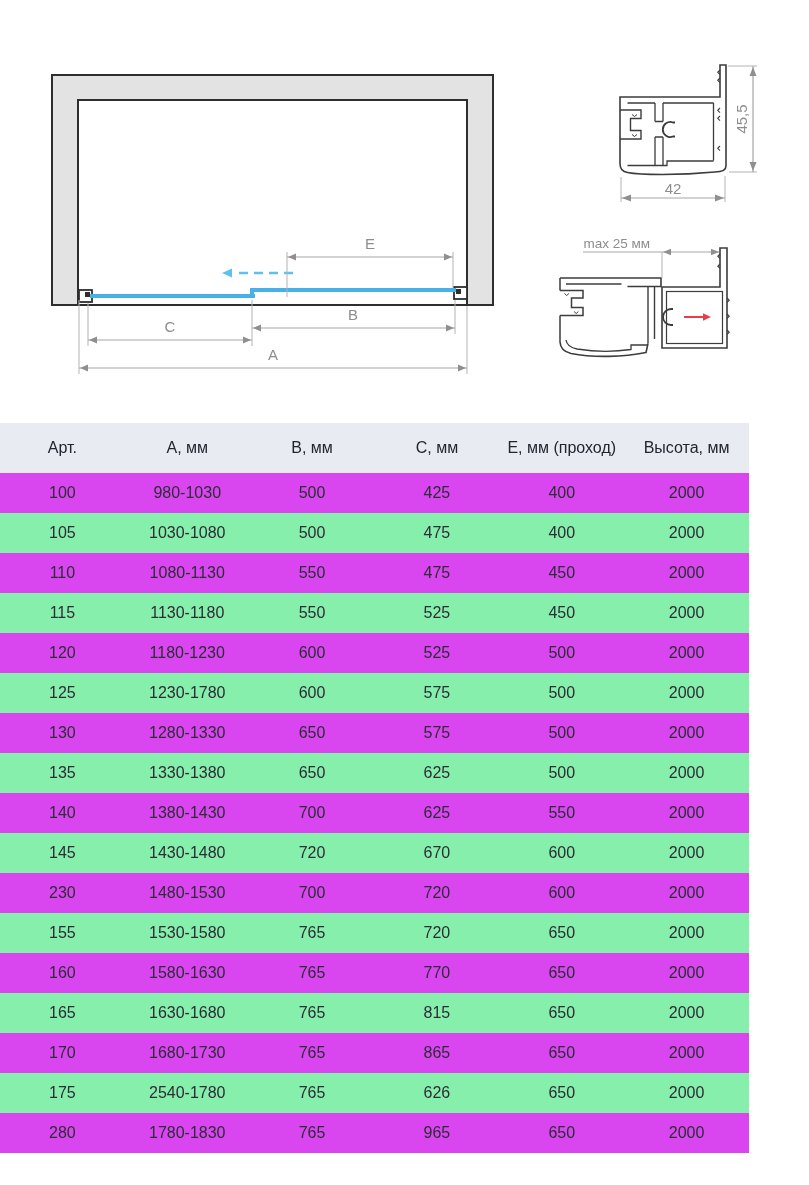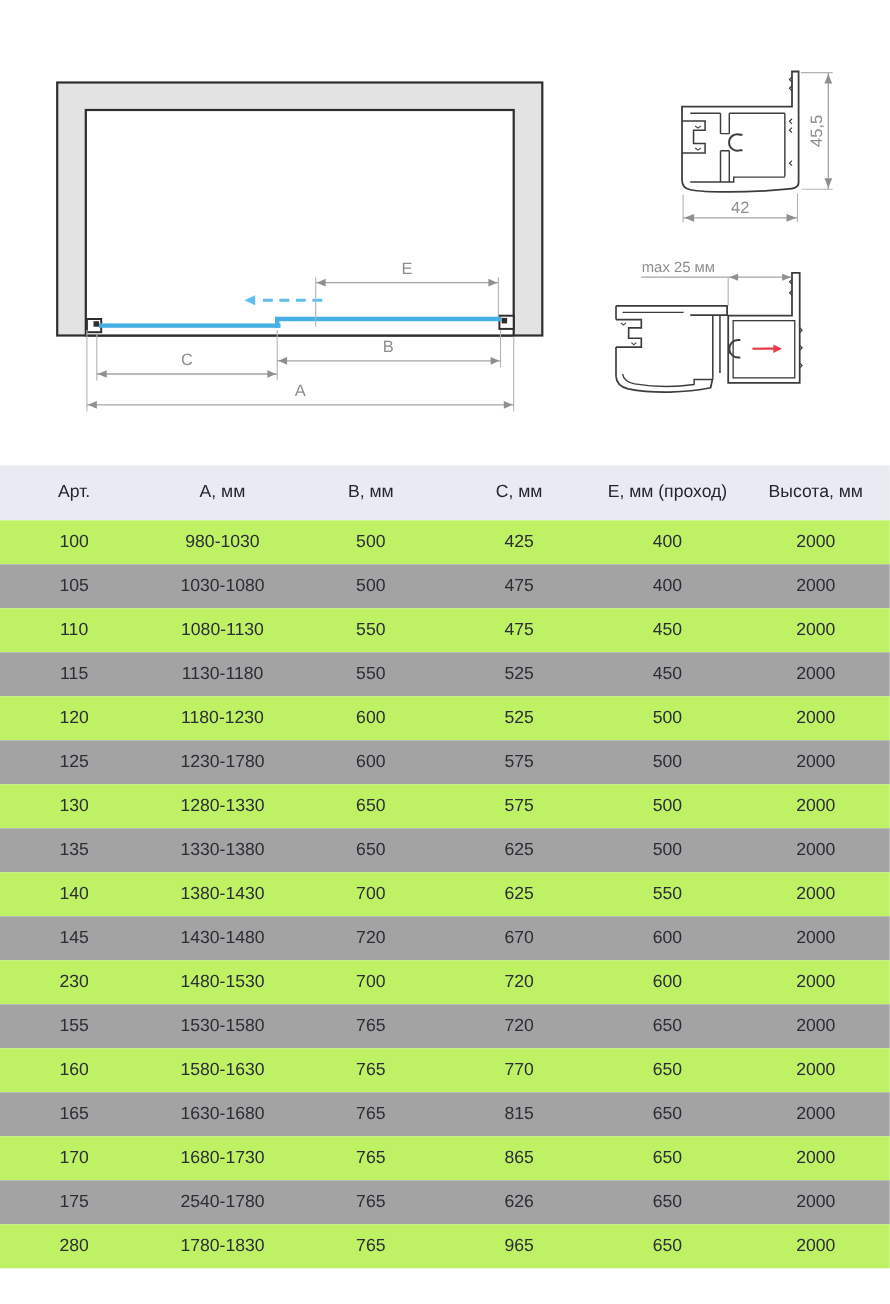--- a/index.html
+++ b/index.html
@@ -2,26 +2,26 @@
 <html><head>
 <meta charset="utf-8">
 <style>
   html,body{margin:0;padding:0;background:#ffffff;}
   body{width:809px;height:1185px;font-family:"Liberation Sans",sans-serif;}
   .canvas{position:relative;width:809px;height:1185px;overflow:hidden;background:#fff;}
   svg.diagram{position:absolute;top:0;left:0;display:block;}
   svg text{font-family:"Liberation Sans",sans-serif;}
   .dim-label{font-size:15px;fill:#8d8d8d;}
   .dim-label-sm{font-size:13.5px;fill:#8d8d8d;}
-  .size-table{position:absolute;top:423px;left:0;width:809px;}
+  .size-table{position:absolute;top:423px;left:0;width:749px;}
   .thead{height:50px;background:#e9ebf2;display:grid;grid-template-columns:repeat(6,1fr);
          align-items:center;text-align:center;font-size:16px;color:#222530;}
-  .trow{height:40px;background:#bef264;display:grid;grid-template-columns:repeat(6,1fr);
+  .trow{height:40px;background:#d946ef;display:grid;grid-template-columns:repeat(6,1fr);
         align-items:center;text-align:center;font-size:16px;color:#2c2d35;}
-  .trow.alt{background:#a3a3a3;}
+  .trow.alt{background:#86efac;}
   .cell,.hcell{overflow:hidden;white-space:nowrap;}
 </style>
 </head>
 <body>
 
 <div class="canvas">
 
   <svg class="diagram" width="809" height="420" viewBox="0 0 809 420">
 
     <g>

